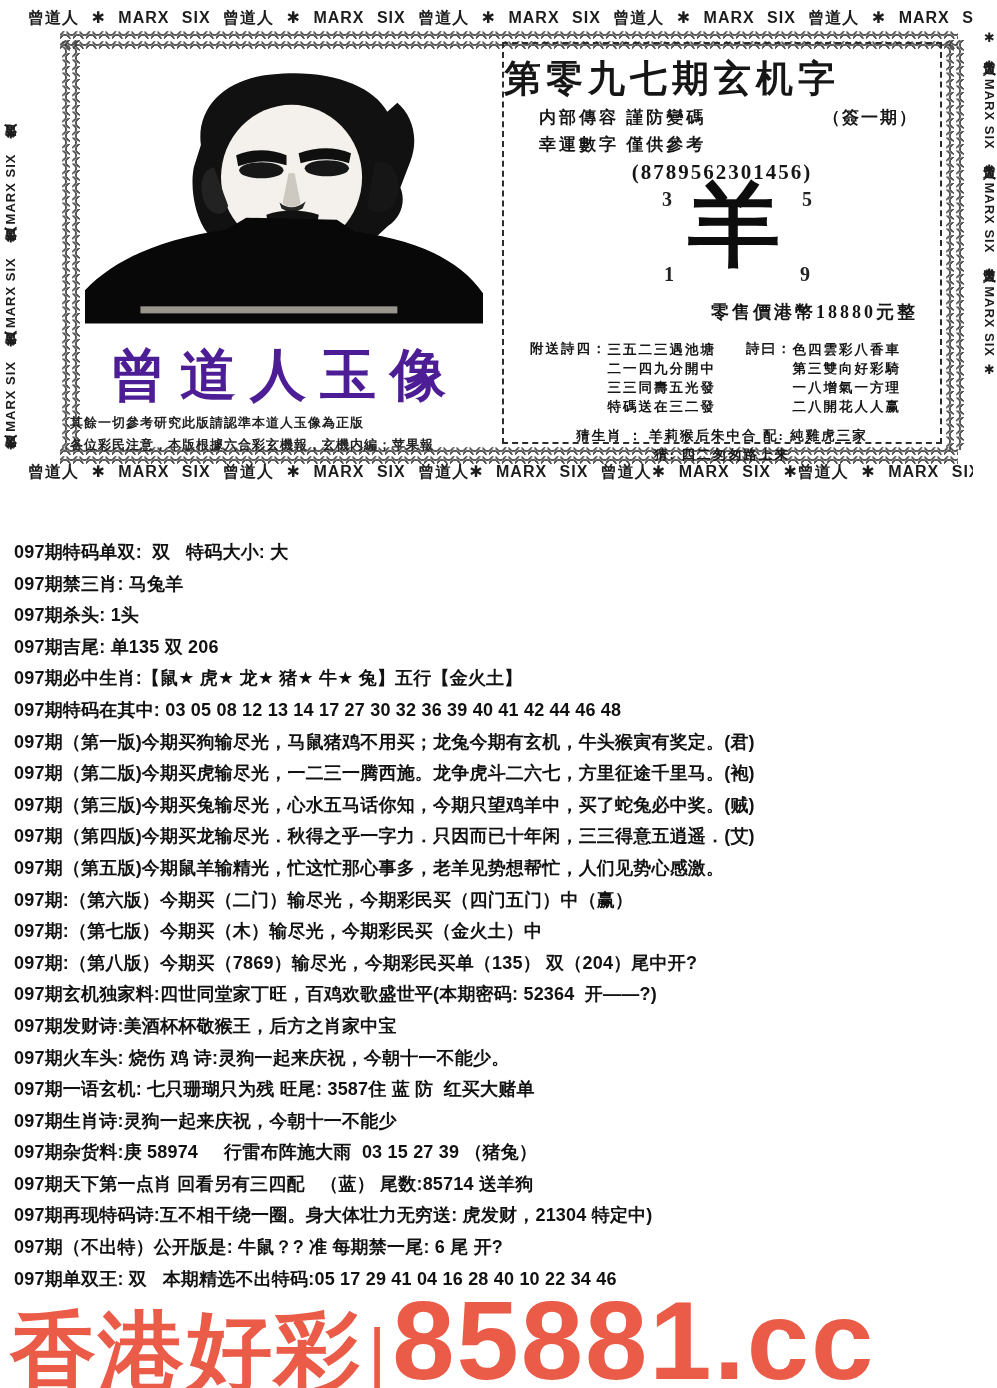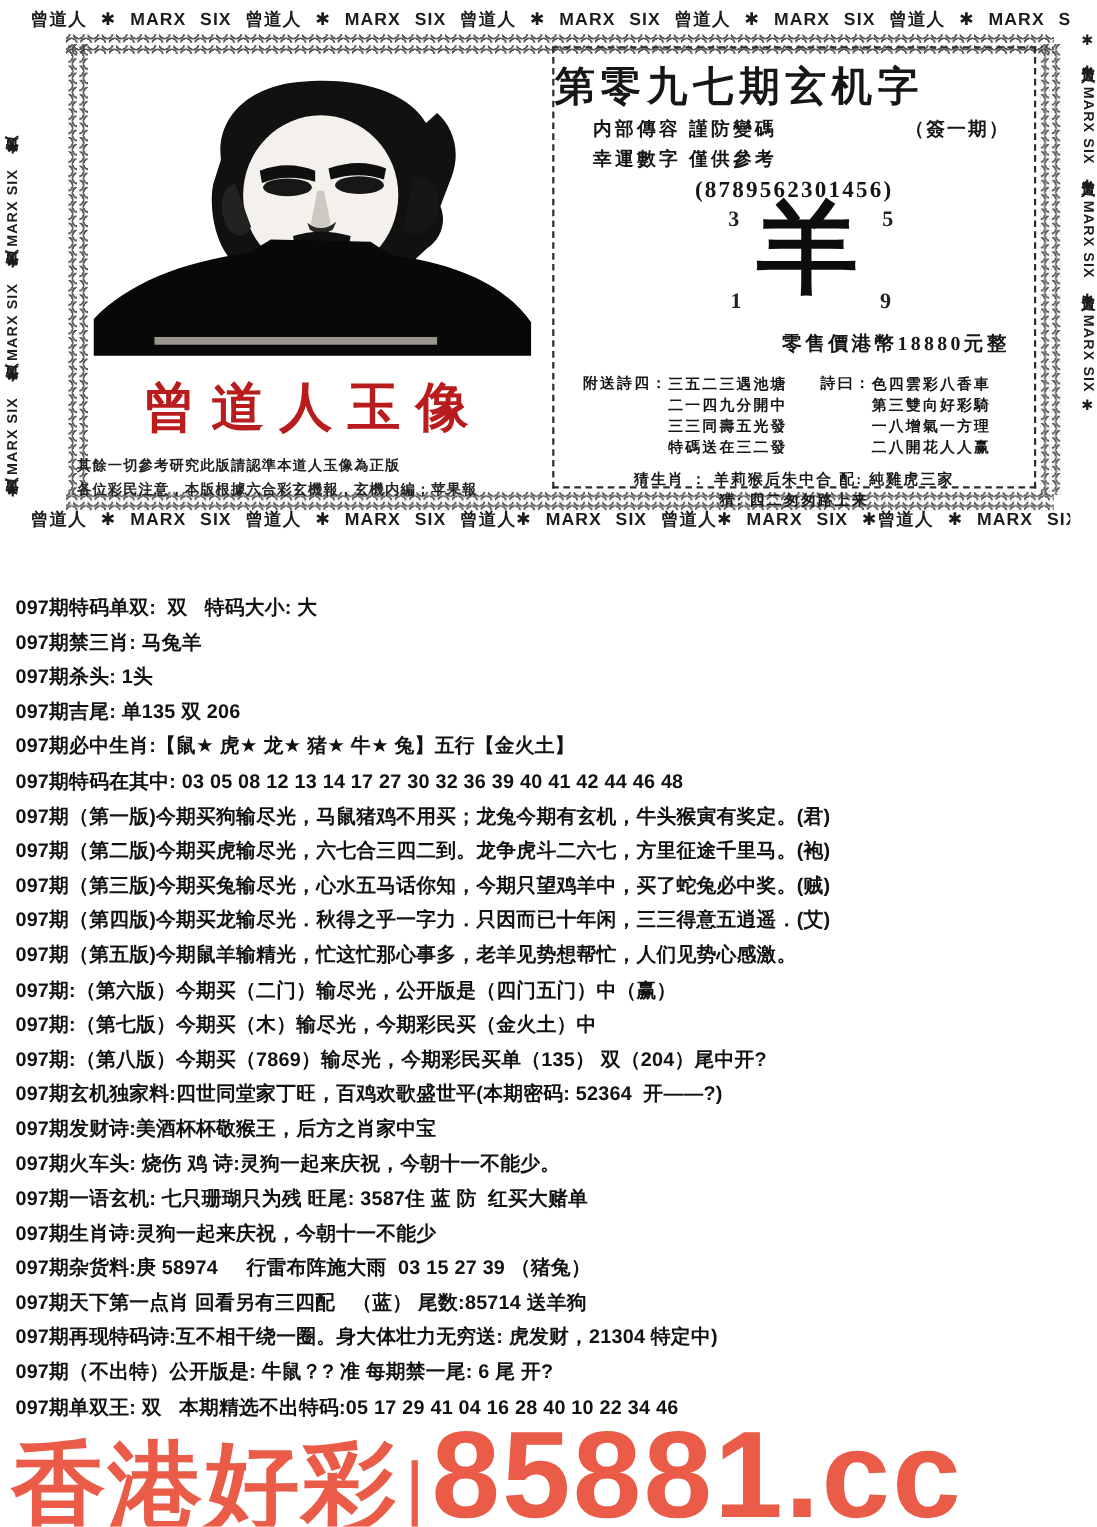--- a/index.html
+++ b/index.html
@@ -43,21 +43,21 @@
       radial-gradient(circle at -1px 5px, transparent 4.2px, #3a3a3a 4.2px, #3a3a3a 5.6px, transparent 6.2px);
     background-size:8px 13px,8px 13px; background-position:0 0,0 6.5px; background-repeat:repeat-y;
   }
 
   
   .portrait { position:absolute; left:85px; top:66px; width:398px; height:258px; filter:blur(.4px) contrast(1.05); }
   .portrait svg { width:100%; height:100%; }
   .portrait-caption {
     position:absolute; left:90px; top:338px; width:390px; text-align:center;
     font-family:Liberation Sans, sans-serif; font-weight:700;
-    font-size:48px; letter-spacing:14px; color:#b91c1c;
+    font-size:56px; letter-spacing:14px; color:#4c1d95;
   }
   .reader-notice {
     position:absolute; left:70px; top:412px; width:425px;
     font-family:"Liberation Serif","DejaVu Serif",serif;
     font-size:13px; line-height:22px; color:#222; letter-spacing:1px; font-weight:700;
   }
 
   
   .mystic-box {
     position:absolute; left:502px; top:42px; width:440px; height:402px;
@@ -212,29 +212,29 @@
 
       <div class="body-line pre">097期吉尾: 单135 双 206</div>
 
       <div class="body-line pre">097期必中生肖:【鼠★ 虎★ 龙★ 猪★ 牛★ 兔】五行【金火土】</div>
 
 
       <div class="body-line pre">097期特码在其中: 03 05 08 12 13 14 17 27 30 32 36 39 40 41 42 44 46 48</div>
 
       <div class="body-line pre">097期（第一版)今期买狗输尽光，马鼠猪鸡不用买；龙兔今期有玄机，牛头猴寅有奖定。(君)</div>
 
-      <div class="body-line pre">097期（第二版)今期买虎输尽光，六七合三四二到。龙争虎斗二六七，方里征途千里马。(袍)</div>
+      <div class="body-line pre">097期（第二版)今期买虎输尽光，一二三一腾西施。龙争虎斗二六七，方里征途千里马。(袍)</div>
 
       <div class="body-line pre">097期（第三版)今期买兔输尽光，心水五马话你知，今期只望鸡羊中，买了蛇兔必中奖。(贼)</div>
 
       <div class="body-line pre">097期（第四版)今期买龙输尽光．秋得之乎一字力．只因而已十年闲，三三得意五逍遥．(艾)</div>
 
       <div class="body-line pre">097期（第五版)今期鼠羊输精光，忙这忙那心事多，老羊见势想帮忙，人们见势心感激。</div>
 
-      <div class="body-line pre">097期:（第六版）今期买（二门）输尽光，公开版是（四门五门）中（赢）</div>
+      <div class="body-line pre">097期:（第六版）今期买（二门）输尽光，今期彩民买（四门五门）中（赢）</div>
 
       <div class="body-line pre">097期:（第七版）今期买（木）输尽光，今期彩民买（金火土）中</div>
 
       <div class="body-line pre">097期:（第八版）今期买（7869）输尽光，今期彩民买单（135） 双（204）尾中开?</div>
 
       <div class="body-line pre">097期玄机独家料:四世同堂家丁旺，百鸡欢歌盛世平(本期密码: 52364  开——?)</div>
 
       <div class="body-line pre">097期发财诗:美酒杯杯敬猴王，后方之肖家中宝</div>
 
       <div class="body-line pre">097期火车头: 烧伤 鸡 诗:灵狗一起来庆祝，今朝十一不能少。</div>

